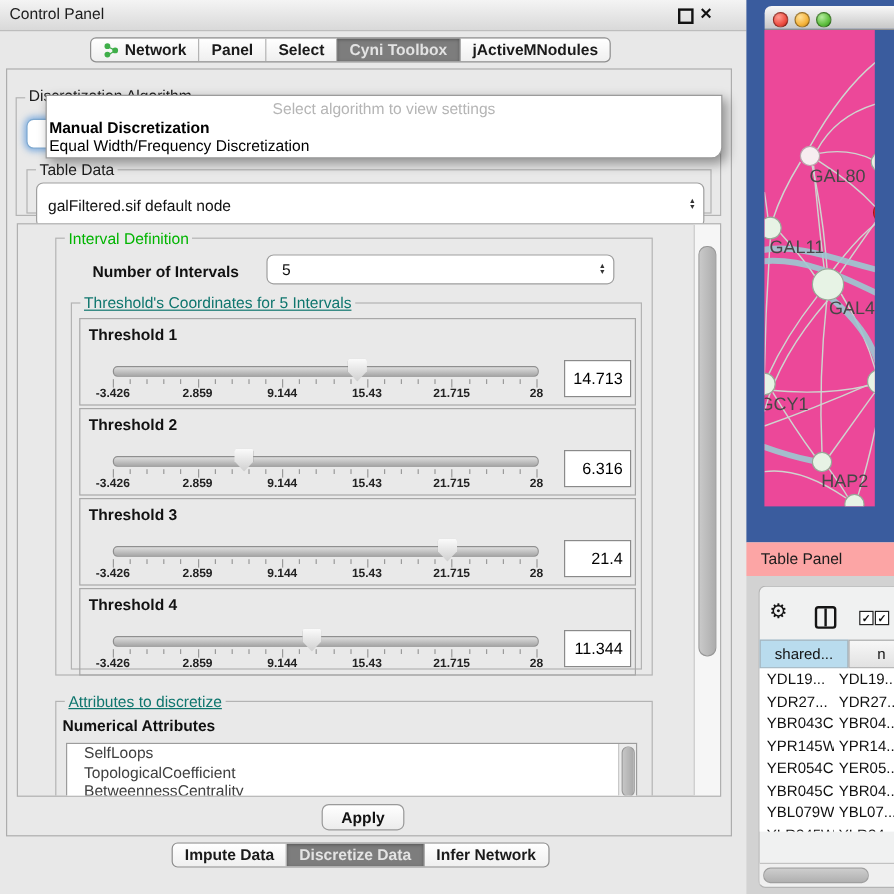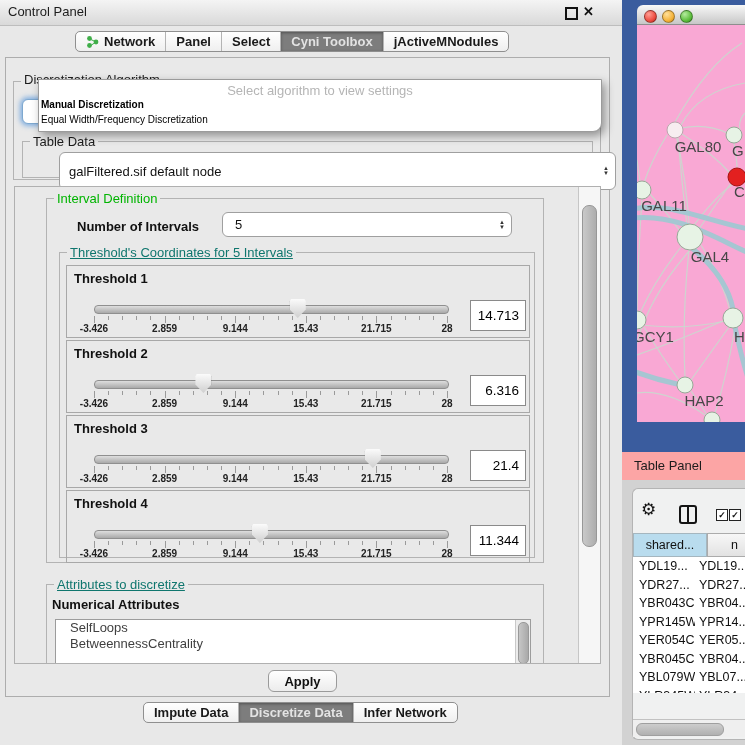--- a/index.html
+++ b/index.html
@@ -41,21 +41,21 @@
       font-size:13px;color:#111;box-sizing:border-box;}
   .combo .cv{position:absolute;left:9px;top:0;bottom:0;display:flex;align-items:center;}
   .stepper{position:absolute;right:6px;top:50%;transform:translateY(-50%);
       display:flex;flex-direction:column;line-height:5px;font-size:6px;color:#333;}
   .combo.focus{border:1px solid #7ea8cf;box-shadow:0 0 5px 2px rgba(95,155,220,.75);}
 
   
   .popup{left:13px;top:79px;width:564px;height:53px;background:#fff;border:1px solid #9b9b9b;
       border-radius:0 0 9px 0;box-shadow:3px 4px 10px rgba(0,0,0,.38);z-index:40;box-sizing:border-box;margin-left:25px;}
   .popup .hint{position:absolute;left:0;right:0;top:3px;text-align:center;font-size:13px;color:#b5b5b5;}
-  .popup .it{position:absolute;left:2px;font-size:10px;color:#000;white-space:nowrap;}
+  .popup .it{position:absolute;left:2px;font-size:13px;color:#000;white-space:nowrap;}
 
   
   .scrollpane{left:14px;top:186px;width:587px;height:478px;border:1px solid #b0b0b0;
       overflow:hidden;box-sizing:border-box;background:#e9e9e9;}
   .vsb{position:absolute;left:563px;top:0;width:22px;height:476px;background:#f6f6f6;
       border-left:1px solid #c6c6c6;}
   .vsb .thumb{position:absolute;left:3px;top:18px;width:13px;height:340px;border-radius:7px;
       background:linear-gradient(90deg,#c9c9c9,#adadad);border:1px solid #979797;}
 
   
@@ -86,21 +86,21 @@
 
   .applybtn{left:268px;top:670px;width:69px;height:22px;border:1px solid #9a9a9a;border-radius:6px;
       background:linear-gradient(#ffffff,#ececec);font-size:13px;font-weight:bold;color:#111;
       text-align:center;line-height:20px;box-sizing:border-box;}
 
   
   .desktop{left:622px;top:0;width:123px;height:452px;background:#3a5c9e;}
   .netbar{left:637px;top:5px;width:108px;height:20px;border-radius:6px 0 0 0;
       background:linear-gradient(#f8f8f8,#c7c7c7);border-bottom:1px solid #8e8e8e;box-sizing:border-box;}
   .light{position:absolute;top:4.5px;width:11px;height:11px;border-radius:50%;border:0.5px solid rgba(0,0,0,.35);}
-  .netcanvas{left:637px;top:25px;width:108px;height:397px;background:#f9a8d4;overflow:hidden;}
+  .netcanvas{left:637px;top:25px;width:92px;height:397px;background:#ec4899;overflow:hidden;}
 
   
   .tablebar{left:622px;top:452px;width:123px;height:28px;background:#fca5a5;}
   .tablebar .t{position:absolute;left:12px;top:6px;font-size:13px;color:#1c1c1c;}
   .tablearea{left:622px;top:480px;width:123px;height:265px;background:#d2d2d2;}
   .tpanel{left:632px;top:488px;width:113px;height:252px;background:#f0f1f1;
       border:1px solid #b4b4b4;border-right:none;border-radius:6px 0 0 6px;box-sizing:border-box;}
   .gear{position:absolute;left:641px;top:501px;font-size:17px;color:#141414;line-height:17px;}
   .colic{position:absolute;left:679px;top:505px;width:14px;height:15px;border:2px solid #141414;border-radius:3px;}
   .colic:after{content:"";position:absolute;left:50%;top:0;bottom:0;width:2px;background:#141414;transform:translateX(-50%);}
@@ -167,21 +167,21 @@
   <div class="abs combo focus" style="left:22px;top:99px;width:565px;height:25px;">
     <span class="stepper">
         <span>▲</span>
         <span>▼</span>
       </span>
   </div>
 
   <div class="group" style="left:22px;top:141px;width:571px;height:37px;">
     <span class="glabel">Table Data</span>
   </div>
-  <div class="abs combo" style="left:30px;top:152px;width:557px;height:38px;margin-left:29px;">
+  <div class="abs combo" style="left:30px;top:152px;width:557px;height:38px;">
     <span class="cv">galFiltered.sif default node</span>
     <span class="stepper">
         <span>▲</span>
         <span>▼</span>
       </span>
   </div>
 
   <div class="abs scrollpane">
 
     <div class="group" style="left:31px;top:11px;width:498px;height:365px;">
@@ -352,20 +352,21 @@
           </div>
       </div>
     </div>
 
     <div class="group" style="left:31px;top:397px;width:498px;height:140px;">
       <span class="glabel blue">Attributes to discretize</span>
       <span class="nia-label" style="left:5px;top:12px;">Numerical Attributes</span>
       <div class="listbox" style="left:8px;top:34px;width:476px;height:46px;">
         <div id="attrlist">
             <div class="li">SelfLoops</div>
+            <div class="li">TopologicalCoefficient</div>
             <div class="li">BetweennessCentrality</div>
           </div>
         <div class="lsb">
             <div class="thumb"></div>
           </div>
       </div>
     </div>
 
     <div class="vsb">
       <div class="thumb"></div>

